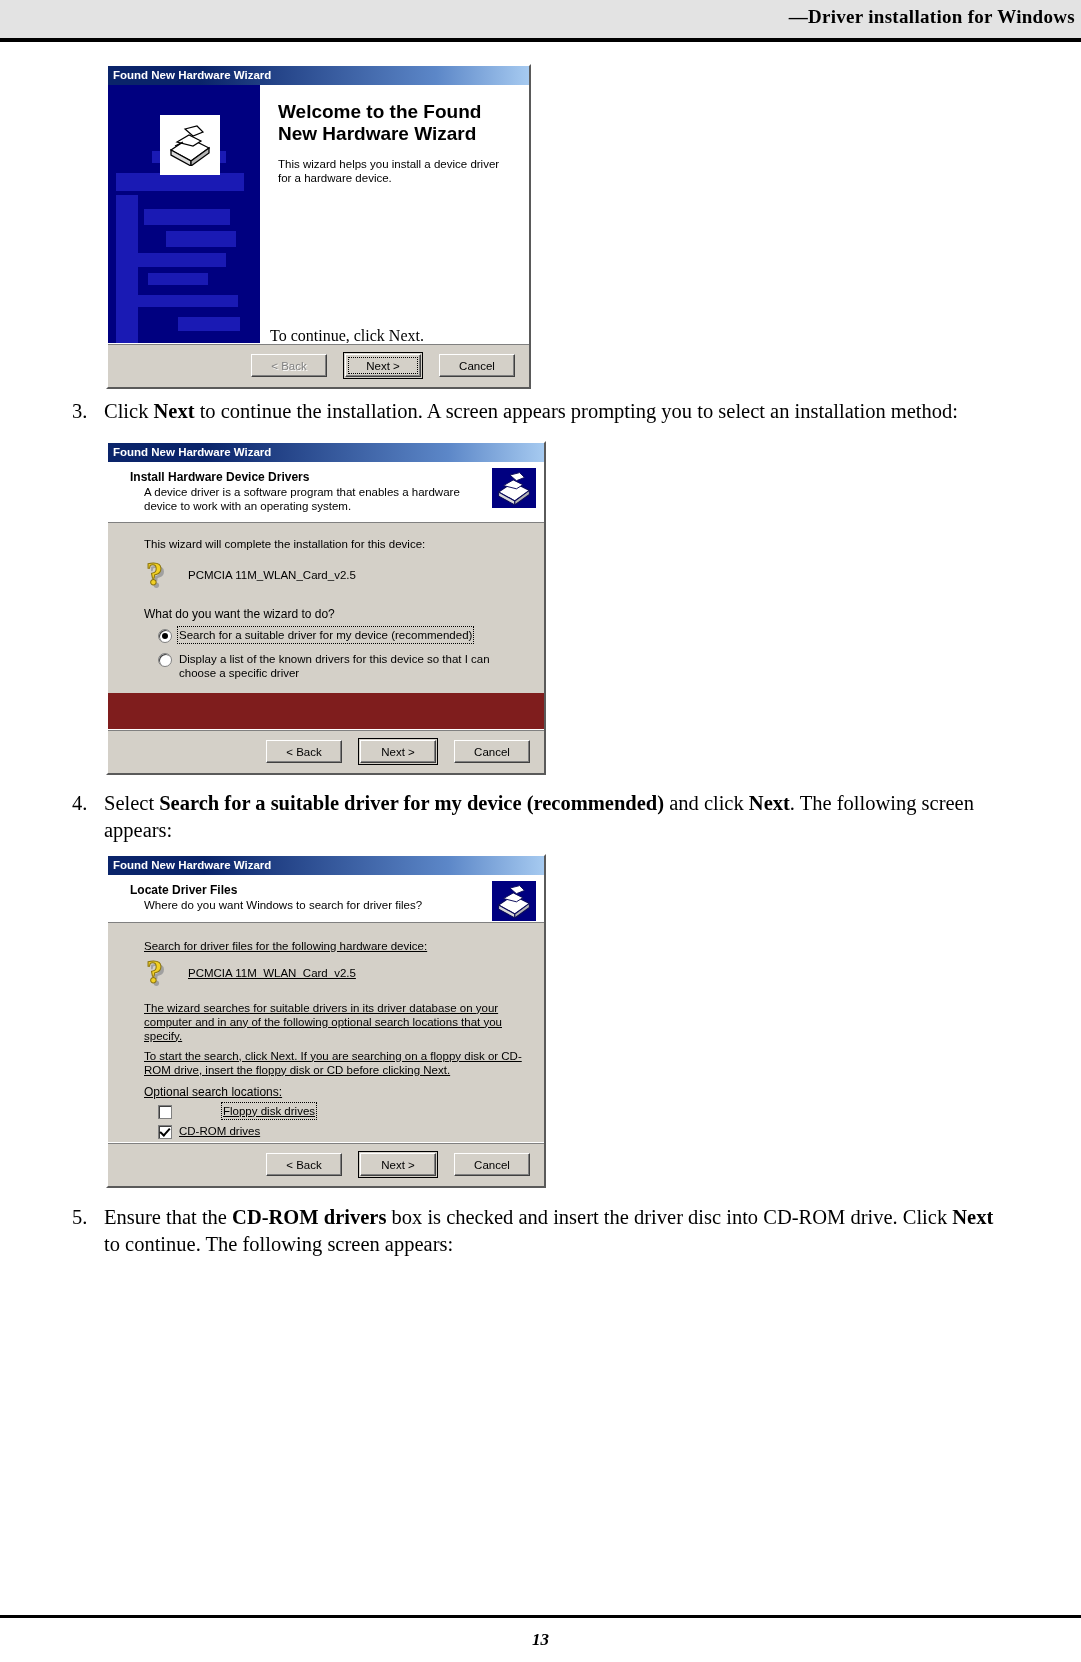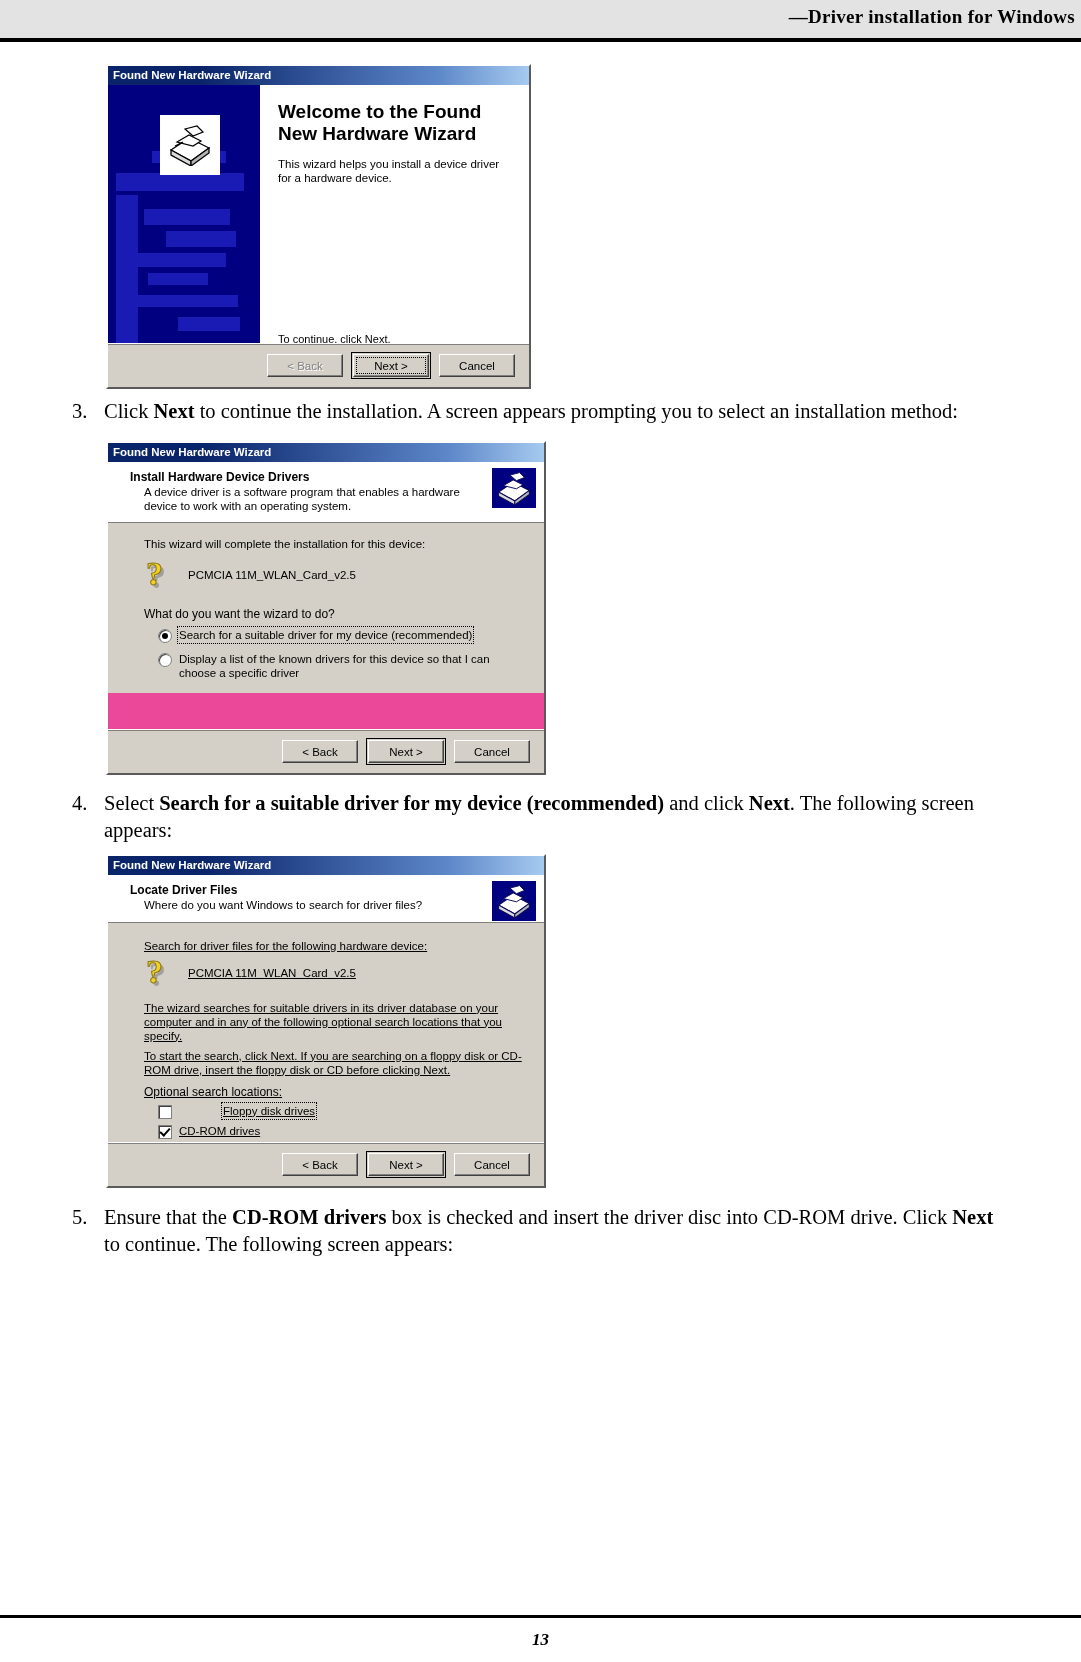--- a/index.html
+++ b/index.html
@@ -77,21 +77,21 @@
     text-align: left;
     padding-left: 8px;
     box-sizing: border-box;
   }
   .step-body { flex: 1; }
   .b { font-weight: bold; }
 
   
   .dlg {
     position: absolute;
-    background: #ec4899;
+    background: #7f1d1d;
     border-top: 2px solid #ffffff;
     border-left: 2px solid #ffffff;
     border-right: 2px solid #5a5a5a;
     border-bottom: 2px solid #5a5a5a;
     box-sizing: border-box;
     font-family: "Liberation Sans", sans-serif;
     color: #000;
   }
   .titlebar {
     height: 19px;
@@ -148,23 +148,23 @@
   }
   .welcome-para {
     font-family: "Liberation Sans", sans-serif;
     font-size: 11.5px;
     line-height: 14px;
     color: #000;
   }
   .welcome-foot {
     position: absolute;
     bottom: 8px;
-    left: 18px;
-    font-family: Liberation Sans, sans-serif;
-    font-size: 11px;
+    left: 10px;
+    font-family: Liberation Serif, serif;
+    font-size: 16px;
   }
 
   
   .wiz-head {
     background: #ffffff;
     border-bottom: 1px solid #808080;
     padding: 8px 4px 9px 22px;
     position: relative;
     box-sizing: border-box;
   }
@@ -300,21 +300,21 @@
   }
 
   
   .btn-strip {
     border-top: 1px solid #ffffff;
     box-shadow: inset 0 1px 0 #808080;
     background: #d4d0c8;
     padding: 10px 14px 10px 0;
     display: flex;
     justify-content: flex-end;
-    gap: 10px;
+    gap: 18px;
     position: absolute;
     left: 0; right: 0; bottom: 0;
   }
   .btn {
     min-width: 76px;
     height: 23px;
     background: #d4d0c8;
     border-top: 1px solid #ffffff;
     border-left: 1px solid #ffffff;
     border-right: 1px solid #404040;

